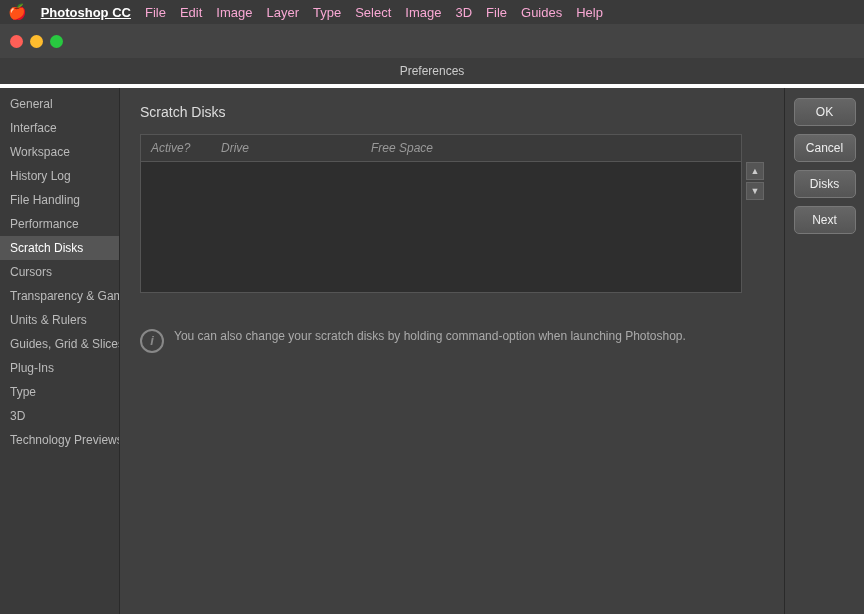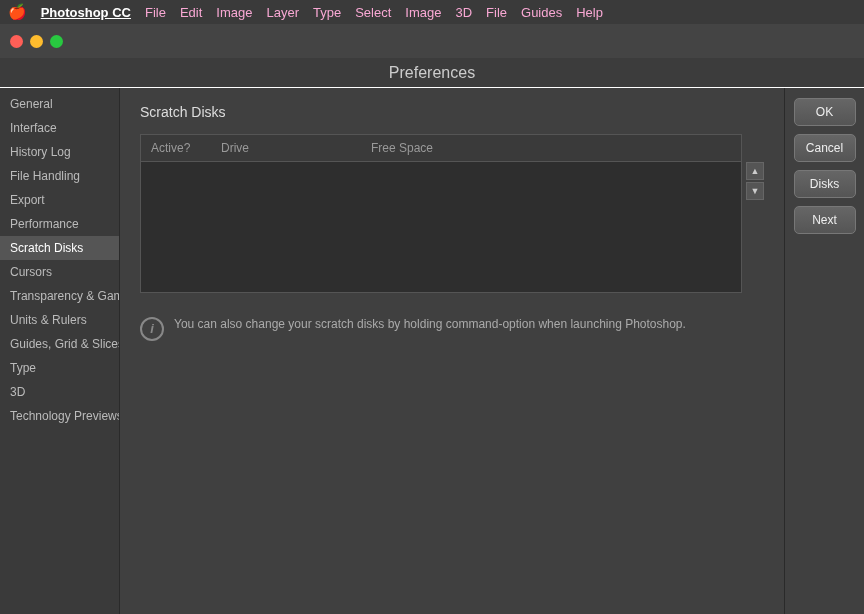--- a/index.html
+++ b/index.html
@@ -57,23 +57,23 @@
     .tl-yellow { background: #febc2e; }
     .tl-green { background: #28c840; }
 
     
     .title-bar {
       background: #3c3c3c;
       height: 30px;
       display: flex;
       align-items: center;
       justify-content: center;
-      font-size: 16px;
+      font-size: 12px;
       color: #ccc;
-      border-bottom: 1px solid #ffffff;
+      border-bottom: 4px solid #ffffff;
     }
 
     
     .main-layout {
       display: flex;
       height: calc(614px - 24px - 34px - 30px);
     }
 
     
     .sidebar {
@@ -108,21 +108,22 @@
       color: #ddd;
       margin-bottom: 14px;
       font-weight: 500;
     }
 
     
     .disk-table {
       width: 100%;
       background: #333;
       border: 1px solid #555;
-      margin-bottom: 10px;
+      margin-bottom: 22px;
+      font-style: italic;
     }
     .disk-table-header {
       display: flex;
       padding: 6px 10px;
       font-size: 12px;
       color: #999;
       border-bottom: 1px solid #555;
       background: #3a3a3a;
     }
     .disk-table-header .col-active { width: 70px; }
@@ -240,29 +241,30 @@
 
 <div class="title-bar">
   <span>Preferences</span>
 </div>
 
 <div class="main-layout">
 
   <div class="sidebar">
     <div class="sidebar-item">General</div>
     <div class="sidebar-item">Interface</div>
+    <div class="sidebar-item">Workspace</div>
     <div class="sidebar-item">History Log</div>
     <div class="sidebar-item">File Handling</div>
-    <div class="sidebar-item">Export</div>
     <div class="sidebar-item">Performance</div>
     <div class="sidebar-item active">Scratch Disks</div>
     <div class="sidebar-item">Cursors</div>
     <div class="sidebar-item">Transparency &amp; Gamut</div>
     <div class="sidebar-item">Units &amp; Rulers</div>
     <div class="sidebar-item">Guides, Grid &amp; Slices</div>
+    <div class="sidebar-item">Plug-Ins</div>
     <div class="sidebar-item">Type</div>
     <div class="sidebar-item">3D</div>
     <div class="sidebar-item">Technology Previews</div>
   </div>
 
   <div class="content-area">
     <div class="content-title">Scratch Disks</div>
 
     <div class="table-and-arrows">
       <div class="disk-table" style="flex:1;">

